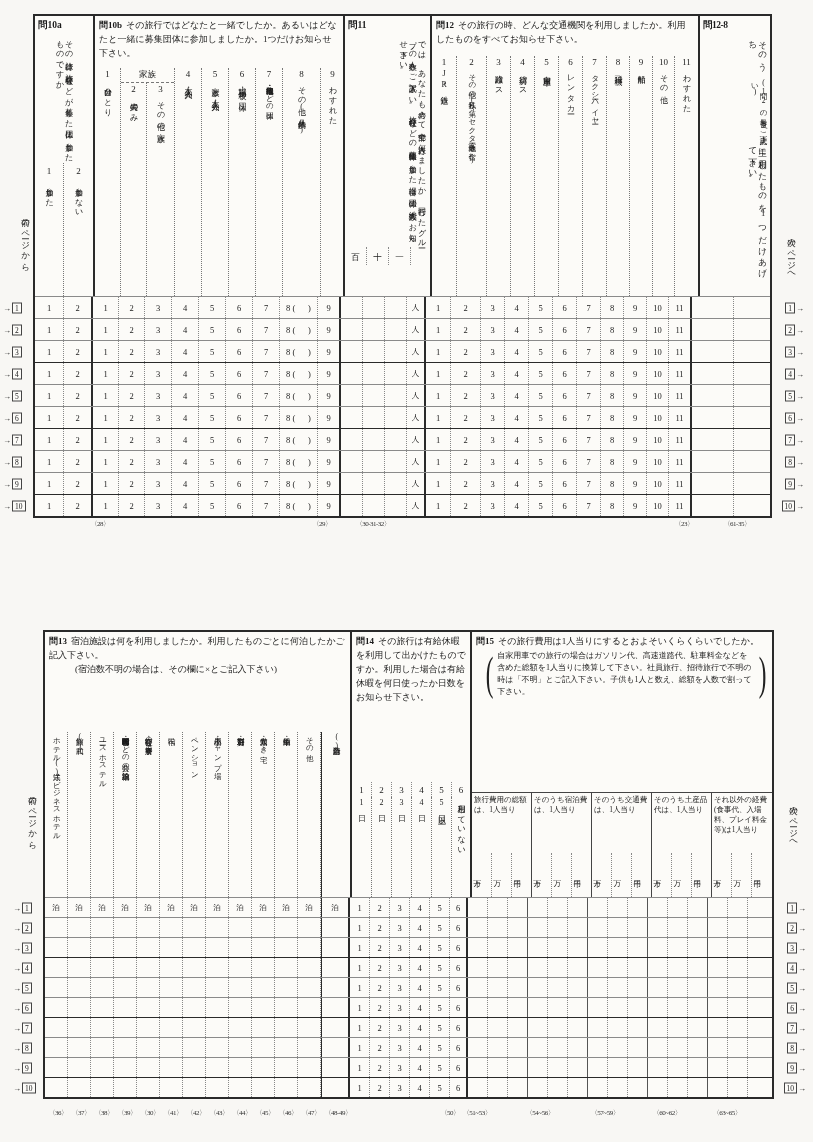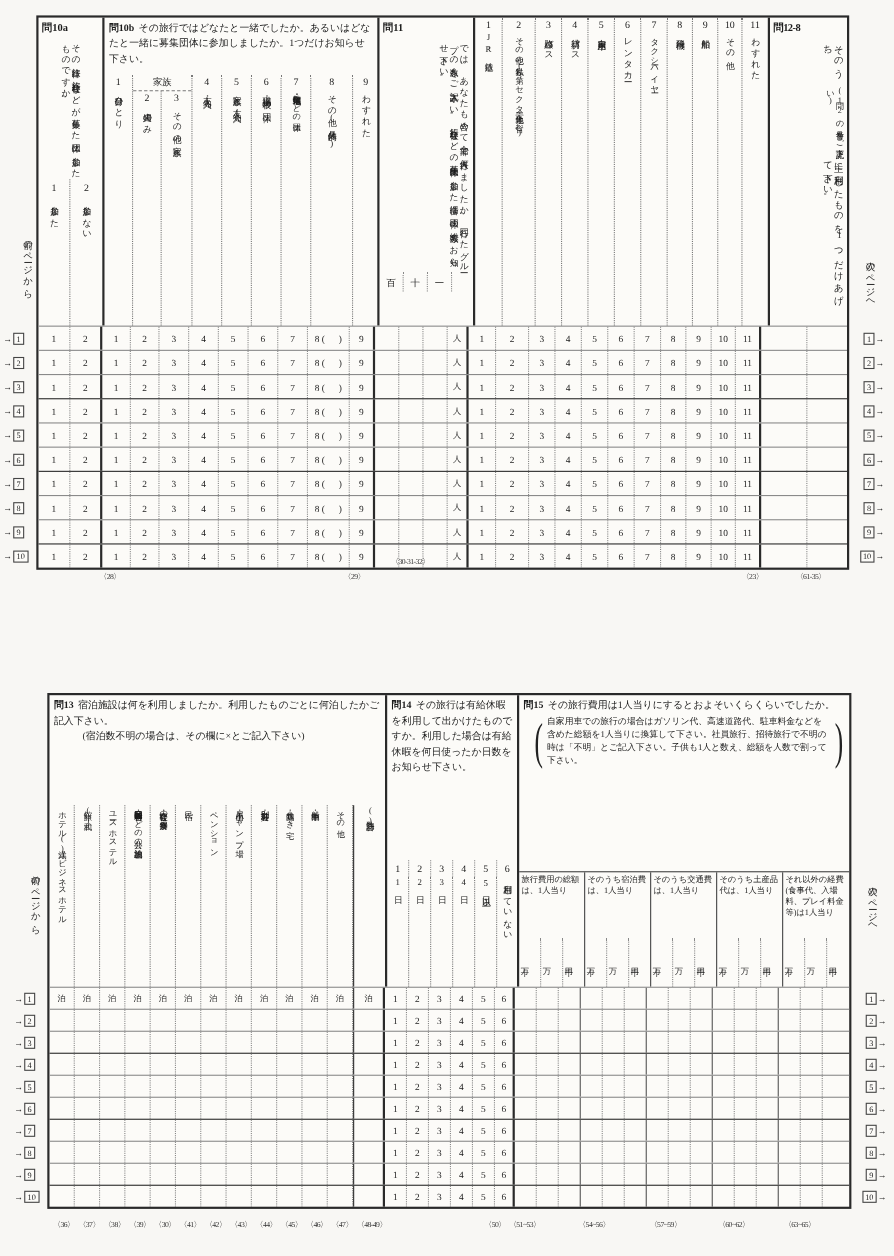--- a/index.html
+++ b/index.html
@@ -164,20 +164,23 @@
         <div class="vtext q11-q">では、あなたも含めて全部で何人行きましたか。同行したグループの人数をご記入下さい。旅行会社などの募集団体に参加した場合は団体の総人数でお知らせ下さい。</div>
         <div class="q11-digits" id="q11-digits">
             <div class="c" style="width: 22px;">百</div>
             <div class="c" style="width: 22px;">十</div>
             <div class="c" style="width: 22px;">一</div>
             <div class="c nob" style="width: 19px;"></div>
           </div>
       </div>
 
       <div class="sec" style="width:268px; display:flex; flex-direction:column;">
+        <div class="qtext" style="height:40px;">
+          <span class="qti">問12</span><span>その旅行の時、どんな交通機関を利用しましたか。利用したものをすべてお知らせ下さい。</span>
+        </div>
         <div class="cols" id="q12-cols" style="flex:1;">
             <div class="hcol" style="width: 25px;">
               <span class="onum">1</span>
               <span class="vtext hlabel">J・R鉄道</span>
             </div>
             <div class="hcol" style="width: 30px;">
               <span class="onum">2</span>
               <span class="vtext hlabel sm">その他の私鉄(第3セクター・地下鉄を含む)</span>
             </div>
             <div class="hcol" style="width: 24px;">
@@ -1070,21 +1073,21 @@
           <div class="c" style="width: 20px;"></div>
           <div class="c nob" style="width: 20px;"></div>
           <span class="mark mr"><span class="bn">10</span>→</span>
         </div>
       </div>
   </div>
 
   <div id="footer-codes">
       <span class="fcode" style="left: 100px; top: 519px;">〈28〉</span>
       <span class="fcode" style="left: 322px; top: 519px;">〈29〉</span>
-      <span class="fcode" style="left: 373px; top: 506px;">〈30-31-32〉</span>
+      <span class="fcode" style="left: 373px; top: 519px;">〈30-31-32〉</span>
       <span class="fcode" style="left: 684px; top: 519px;">〈23〉</span>
       <span class="fcode" style="left: 737px; top: 519px;">〈61-35〉</span>
       <span class="fcode" style="left: 58px; top: 1108px;">〈36〉</span>
       <span class="fcode" style="left: 81px; top: 1108px;">〈37〉</span>
       <span class="fcode" style="left: 104px; top: 1108px;">〈38〉</span>
       <span class="fcode" style="left: 127px; top: 1108px;">〈39〉</span>
       <span class="fcode" style="left: 150px; top: 1108px;">〈30〉</span>
       <span class="fcode" style="left: 173px; top: 1108px;">〈41〉</span>
       <span class="fcode" style="left: 196px; top: 1108px;">〈42〉</span>
       <span class="fcode" style="left: 219px; top: 1108px;">〈43〉</span>

